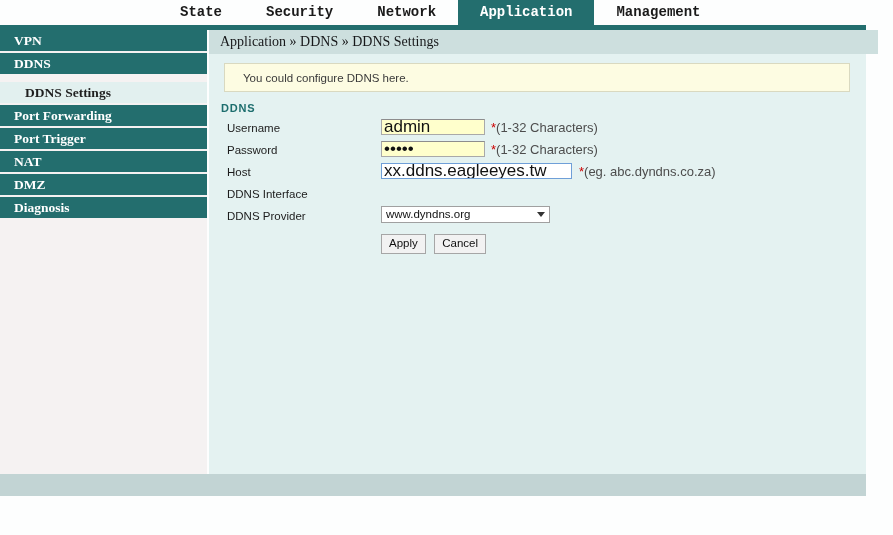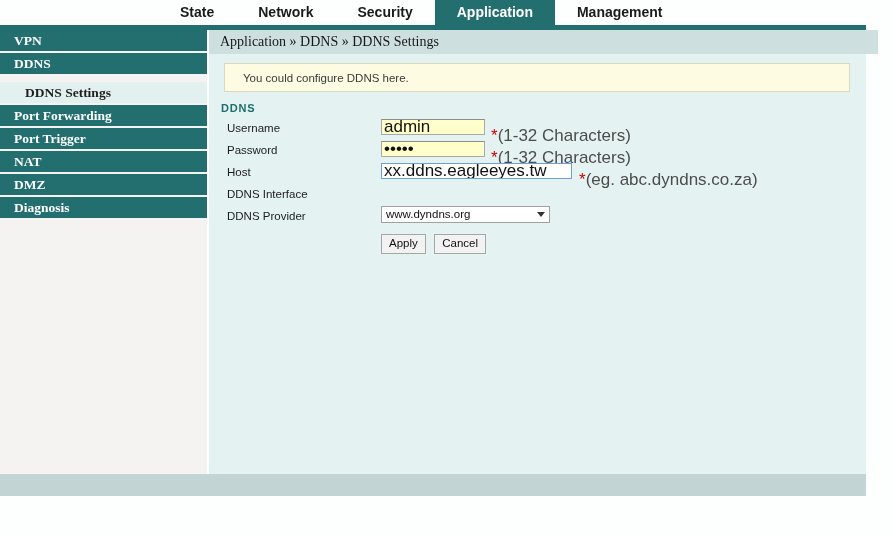--- a/index.html
+++ b/index.html
@@ -41,21 +41,21 @@
   }
   .topnav-items {
     position: absolute;
     left: 158px;
     top: 0;
     height: 26px;
     display: flex;
     align-items: stretch;
   }
   .topnav-item {
-    font-family: Liberation Sans, sans-serif;
+    font-family: Liberation Mono, monospace;
     font-size: 14px;
     font-weight: bold;
     color: #1a1a1a;
     padding: 4px 22px 5px 22px;
     line-height: 17px;
     white-space: nowrap;
     cursor: pointer;
   }
   .topnav-item.active {
     background: #236e6e;
@@ -222,22 +222,22 @@
     top: 5px;
     width: 0;
     height: 0;
     border-left: 4px solid transparent;
     border-right: 4px solid transparent;
     border-top: 5px solid #333333;
   }
 
   .hint {
     position: absolute;
-    top: 10px;
-    font-size: 17px;
+    top: 2px;
+    font-size: 13px;
     color: #4d4d4d;
     line-height: 16px;
     white-space: nowrap;
   }
   .hint .star { color: #cc0000; }
   .hint.small { left: 270px; }
   .hint.host { left: 358px; }
 
   .buttons {
     position: absolute;
@@ -277,22 +277,22 @@
 </style>
 </head>
 <body>
 
 <div class="page">
 
   <div class="topnav">
     <div class="topnav-strip"></div>
     <div class="topnav-items">
       <div class="topnav-item">State</div>
+      <div class="topnav-item">Security</div>
       <div class="topnav-item">Network</div>
-      <div class="topnav-item">Security</div>
       <div class="topnav-item active">Application</div>
       <div class="topnav-item">Management</div>
     </div>
   </div>
 
   <div class="sidebar">
     <div class="side-item">VPN</div>
     <div class="side-item">DDNS</div>
     <div class="side-sub">DDNS Settings</div>
     <div class="side-item">Port Forwarding</div>

